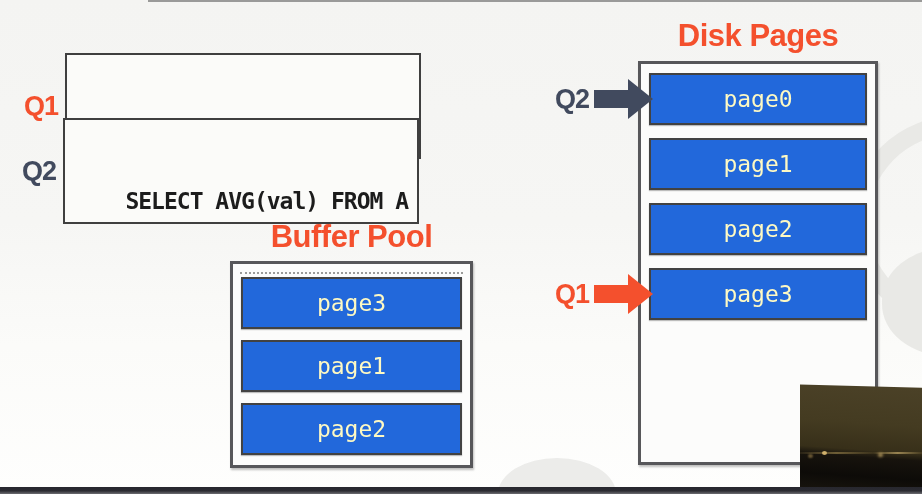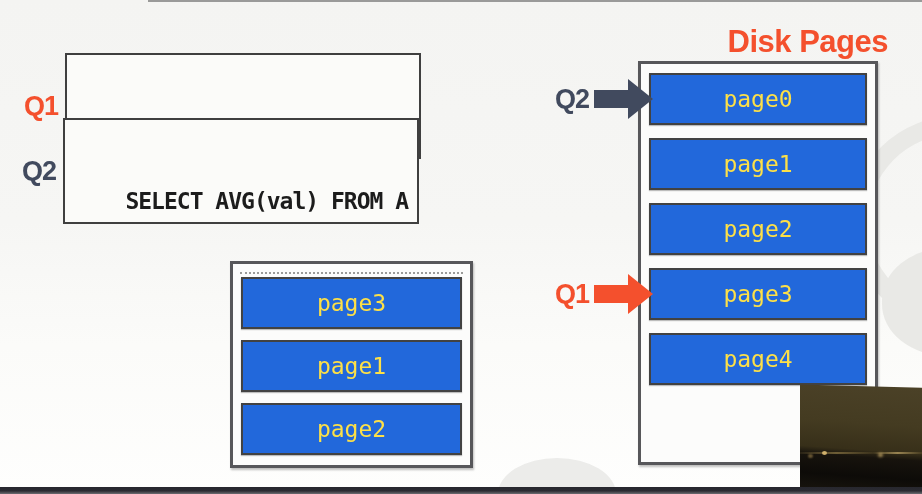--- a/index.html
+++ b/index.html
@@ -29,21 +29,21 @@
     margin-left:3px;border:2px solid #3f3f3f;background:#fbfbf9;
     padding:6px 9px;white-space:pre;
     font-family:"DejaVu Sans Mono","Liberation Mono",monospace;
     font-size:23px;color:#1c1c1c;letter-spacing:-1px;line-height:30px;
   }
   .sql-seg{font-weight:700;}
   .sql-seg.kw{font-weight:700;margin-top:38px;}
 
   
   .panel-title{position:absolute;font-size:31px;font-weight:800;color:#f4502d;
-    letter-spacing:-0.5px;z-index:2;text-align:right;margin-top:6px;}
+    letter-spacing:-0.5px;z-index:2;text-align:center;}
   .bp-title{left:230px;top:219px;width:243px;}
   .dp-title{left:628px;top:18px;width:260px;}
 
   .container{position:absolute;background:#fcfcfb;border:3px solid #57575a;z-index:2;
     box-shadow:1px 2px 2px rgba(0,0,0,.25);box-sizing:border-box;}
   .buffer-container{left:230px;top:261px;width:243px;height:207px;}
   .disk-container{left:638px;top:61px;width:240px;height:404px;}
 
   .pool-body{display:flex;flex-direction:column;box-sizing:border-box;height:100%;}
   .buffer-body{padding:13px 8px 8px 8px;gap:11px;}
@@ -53,21 +53,21 @@
     border-top:2px dotted #9b9b99;}
 
   .page-box{
     height:52px;box-sizing:border-box;flex:none;
     background:#2268db;border:2px solid #424242;
     display:flex;align-items:center;justify-content:center;
     box-shadow:0 1px 1px rgba(0,0,0,.25);
   }
   .page-label{
     font-family:"DejaVu Sans Mono","Liberation Mono",monospace;
-    font-size:23px;color:#fde047;letter-spacing:0;
+    font-size:23px;color:#fef9c3;letter-spacing:0;
   }
 
   
   .arrow-group{position:absolute;display:flex;align-items:center;z-index:3;}
   .arrow-q2{left:552px;top:77px;}
   .arrow-q1{left:552px;top:272px;}
   .arrow-label{font-size:27px;font-weight:800;width:40px;text-align:center;letter-spacing:-1px;}
   .arrow-q2 .arrow-label{color:#414a5e;}
   .arrow-q1 .arrow-label{color:#f4502d;}
   .arrow-svg{display:block;margin-left:2px;}
@@ -102,20 +102,21 @@
     <span class="sql-seg kw">SELECT </span><span class="sql-seg kw">SUM</span><span class="sql-seg">(val) </span><span class="sql-seg kw">FROM</span><span class="sql-seg"> A</span></div>
   </div>
 
   <div class="query-row q2">
     <span class="q-label">Q2</span>
     <div class="sql-box">
       
     <span class="sql-seg kw">SELECT </span><span class="sql-seg kw">AVG</span><span class="sql-seg">(val) </span><span class="sql-seg kw">FROM</span><span class="sql-seg"> A</span></div>
   </div>
 
+  <div class="panel-title bp-title">Buffer Pool</div>
   <div class="container buffer-container">
     <div class="frame-slot-dashed"></div>
     <div class="pool-body buffer-body">
 
     <div class="page-box">
           <span class="page-label">page3</span>
         </div>
         <div class="page-box">
           <span class="page-label">page1</span>
         </div>
@@ -134,23 +135,20 @@
         </div>
         <div class="page-box">
           <span class="page-label">page1</span>
         </div>
         <div class="page-box">
           <span class="page-label">page2</span>
         </div>
         <div class="page-box">
           <span class="page-label">page3</span>
         </div>
-        <div class="page-box">
-          <span class="page-label">page4</span>
-        </div>
       </div>
   </div>
 
   <div class="arrow-group arrow-q2">
     <span class="arrow-label">Q2</span>
     <svg class="arrow-svg" width="60" height="44" viewBox="0 0 60 44">
       <polygon class="arrow-shape" points="0,13 34,13 34,2 59,22 34,42 34,31 0,31"></polygon>
     </svg>
   </div>
 

